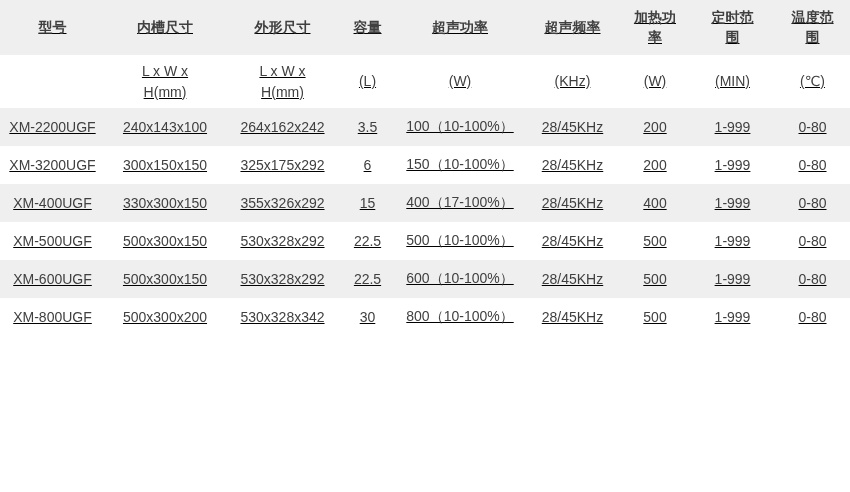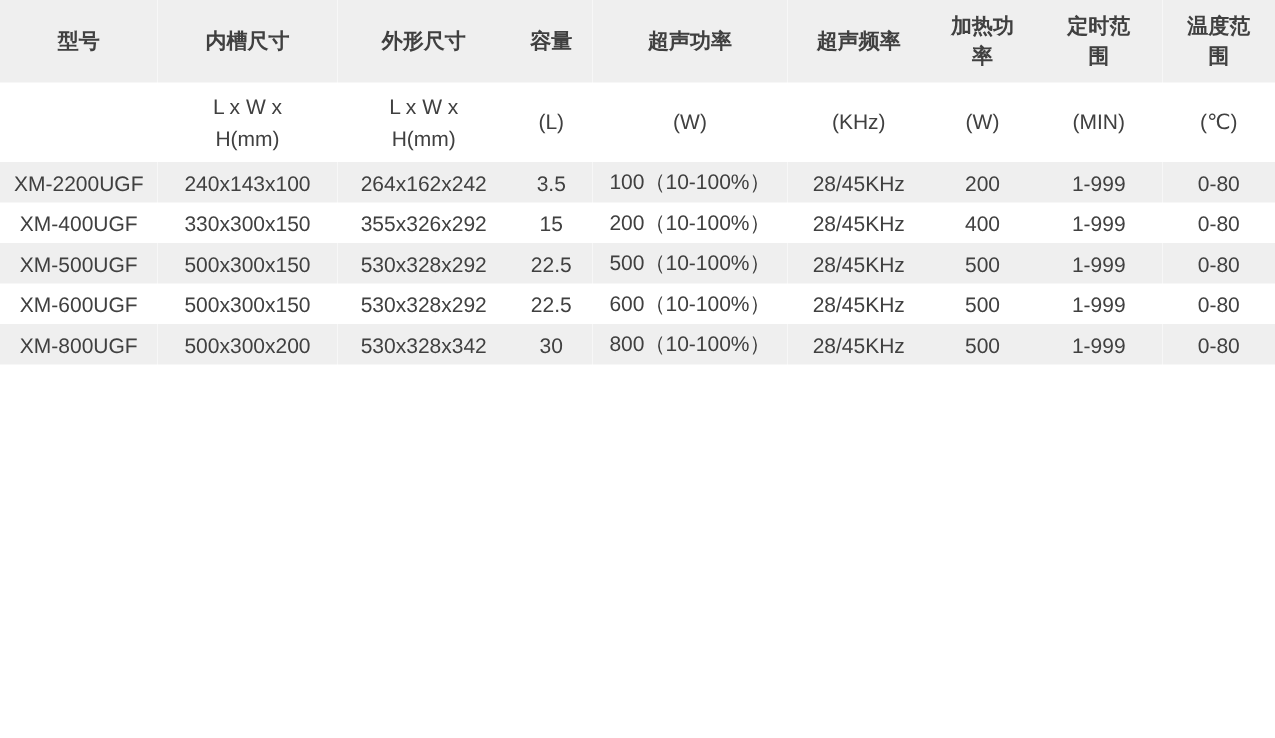--- a/index.html
+++ b/index.html
@@ -10,20 +10,21 @@
   body {
     width: 850px;
     height: 492px;
     overflow: hidden;
     font-family: "Liberation Sans", "DejaVu Sans", sans-serif;
   }
   table.spec-table {
     width: 850px;
     border-collapse: collapse;
     table-layout: fixed;
+    text-decoration: underline;
   }
   .spec-table th, .spec-table td {
     box-sizing: border-box;
     padding: 0 4px;
     text-align: center;
     vertical-align: middle;
     font-size: 14px;
     color: #404040;
     font-weight: normal;
     overflow: hidden;
@@ -35,21 +36,21 @@
     white-space: pre-line;
     line-height: 1.4;
   }
   .spec-table thead tr.units-row th {
     height: 53px;
     background: #ffffff;
     white-space: pre-line;
     line-height: 1.5;
   }
   .spec-table tbody tr {
-    height: 27px;
+    height: 38px;
   }
   .spec-table tbody tr:nth-child(odd)  { background: #efefef; }
   .spec-table tbody tr:nth-child(even) { background: #ffffff; }
 </style>
 </head>
 <body>
 
 <table class="spec-table">
   <colgroup>
     <col style="width:105px">
@@ -97,25 +98,36 @@
         <td>240x143x100</td>
         <td>264x162x242</td>
         <td>3.5</td>
         <td>100（10-100%）</td>
         <td>28/45KHz</td>
         <td>200</td>
         <td>1-999</td>
         <td>0-80</td>
       </tr>
       <tr>
+        <td>XM-3200UGF</td>
+        <td>300x150x150</td>
+        <td>325x175x292</td>
+        <td>6</td>
+        <td>150（10-100%）</td>
+        <td>28/45KHz</td>
+        <td>200</td>
+        <td>1-999</td>
+        <td>0-80</td>
+      </tr>
+      <tr>
         <td>XM-400UGF</td>
         <td>330x300x150</td>
         <td>355x326x292</td>
         <td>15</td>
-        <td>200（10-100%）</td>
+        <td>400（17-100%）</td>
         <td>28/45KHz</td>
         <td>400</td>
         <td>1-999</td>
         <td>0-80</td>
       </tr>
       <tr>
         <td>XM-500UGF</td>
         <td>500x300x150</td>
         <td>530x328x292</td>
         <td>22.5</td>

